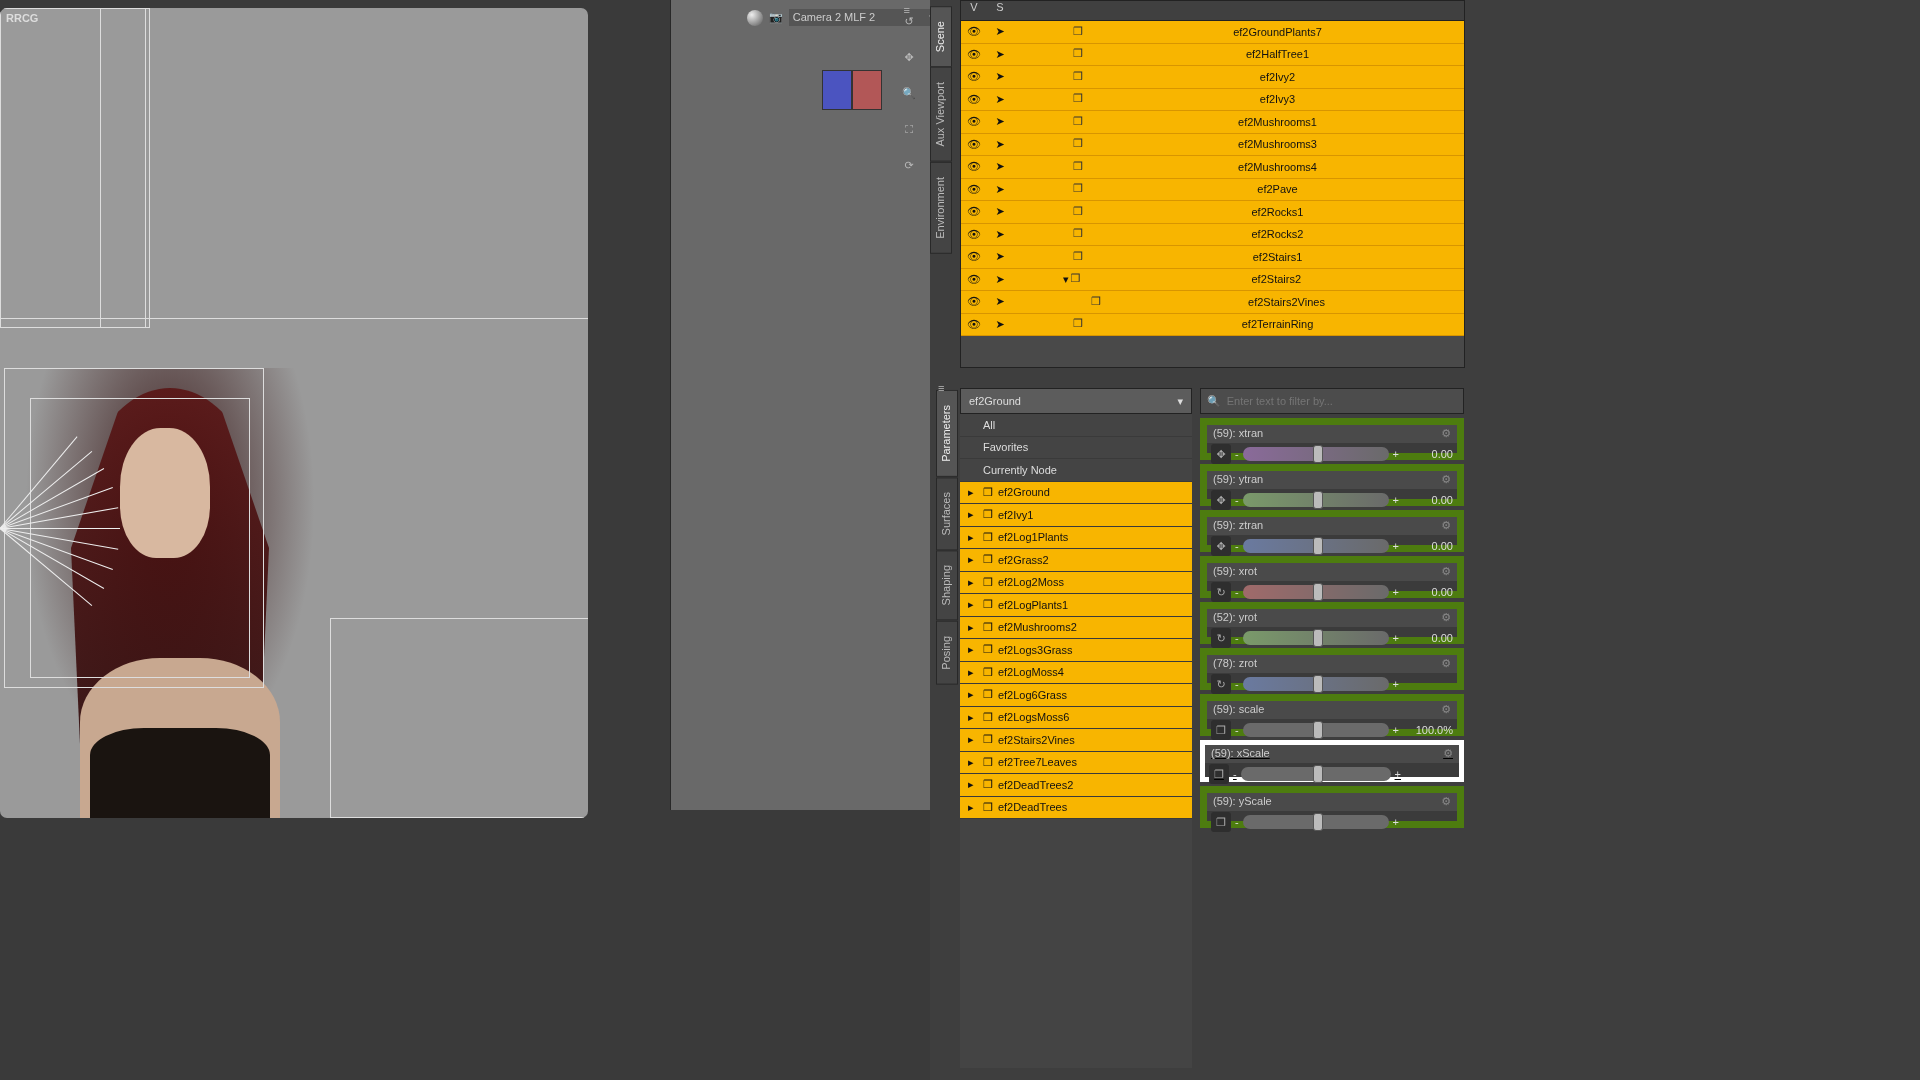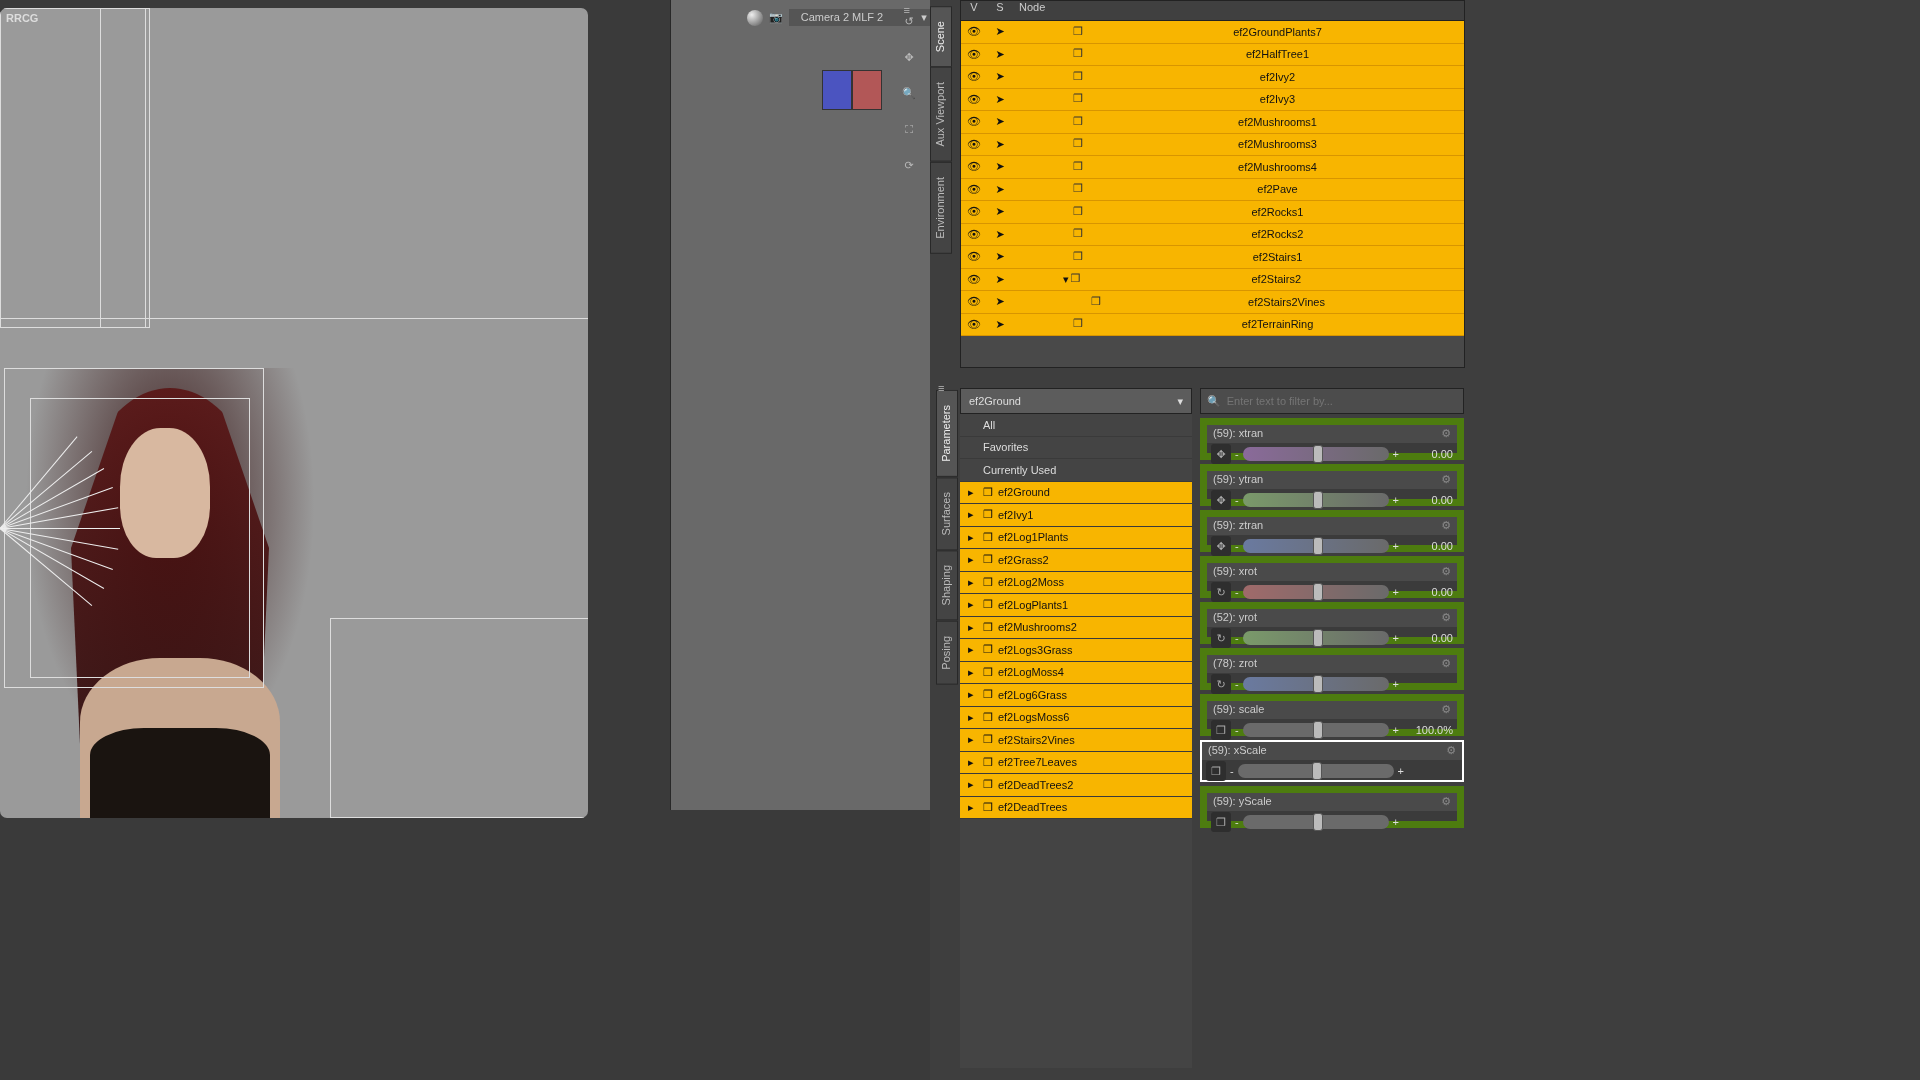--- a/index.html
+++ b/index.html
@@ -10,21 +10,21 @@
   background: #9a9a9a; overflow: hidden; border-radius: 7px;
 }
 .viewport-aux {
   position: absolute; left: 670px; top: 0; width: 260px; height: 810px;
   background: #696969; border-left: 1px solid #282828;
 }
 .camera-label {
   position: absolute; top: 5px; left: 68px; padding: 4px 8px; color: #ccc;
   display: flex; align-items: center; gap: 6px;
 }
-.camera-dropdown { width: 150px; background: #555; color: #ccc; padding: 2px 12px; display:flex; justify-content:space-between; }
+.camera-dropdown { width: 150px; background: #555; color: #ccc; padding: 2px 4px; display:flex; justify-content:space-between; }
 .tool-col {
   position: absolute; right: 8px; top: 10px; width: 26px;
   display: flex; flex-direction: column; gap: 14px; align-items: center;
 }
 .tool-icon { width: 22px; height: 22px; color: #bbb; display:flex; align-items:center; justify-content:center; }
 .cube-gizmo {
   position:absolute; right: 48px; top: 70px; width: 60px; height: 50px;
   display:flex;
 }
 .cube-gizmo .face-l{ width:30px; height:40px; background:#4b54c0; border:1px solid #333; }
@@ -109,21 +109,21 @@
 .slider-track.purple{ background: linear-gradient(to right, #8a6a9a, #6a6a6a); }
 .slider-track.green{ background: linear-gradient(to right, #7a9a6a, #6a6a6a); }
 .slider-track.blue{ background: linear-gradient(to right, #6a7aa0, #6a6a6a); }
 .slider-track.red{ background: linear-gradient(to right, #a06a6a, #6a6a6a); }
 .slider-knob{
   position:absolute; left:48%; top:-2px; width:10px; height:18px;
   background:#bbb; border:1px solid #555; border-radius:3px;
 }
 .slider-icon{ width:20px; height:20px; display:flex; align-items:center; justify-content:center; color:#aaa; background:#2e2e2e; border-radius:3px; }
 .param-val{ width:50px; text-align:right; color:#ddd; }
-.param-block.hl{ border:2px solid #ffffff; }
+.param-block.hl{ border:5px solid #ffffff;text-decoration:underline; }
 
 
 .wire { position:absolute; border:1px solid #ddd; background:transparent; }
 .wireline{ position:absolute; background:#ddd; }
 
 .hamburger{ position:absolute; right:20px; top:4px; color:#bbb; }
 
 .figure{
   position:absolute; left:0; bottom:0; width:340px; height:450px;
   background: radial-gradient(ellipse at 50% 30%, #3a1a1a 0%, transparent 60%);
@@ -209,21 +209,20 @@
   <div class="side-tabs" id="rtabs">
       <div class="side-tab active">Scene</div>
       <div class="side-tab">Aux Viewport</div>
       <div class="side-tab">Environment</div>
     </div>
 
   <div class="scene-pane">
     <div class="scene-header">
       <div class="col-v">V</div>
       <div class="col-s">S</div>
-      <div class="col-n">Node</div>
     </div>
     <div class="scene-list" id="scene-list">
         <div class="scene-row">
           <span class="eye">👁</span>
           <span class="sel">➤</span>
           <span class="indent" style="width:60px"></span>
           <span class="cube-ico">❒</span>
           <span class="label">ef2GroundPlants7</span>
         </div>
         <div class="scene-row">
@@ -338,21 +337,21 @@
         <div class="ll-item">
           <span class="tri"></span>
           <span>All</span>
         </div>
         <div class="ll-item">
           <span class="tri"></span>
           <span>Favorites</span>
         </div>
         <div class="ll-item">
           <span class="tri"></span>
-          <span>Currently Used</span>
+          <span>Currently Node</span>
         </div>
         <div class="ll-item sel">
           <span class="tri">▸</span>
           <span>❒</span>
           <span>ef2Ground</span>
         </div>
         <div class="ll-item sel">
           <span class="tri">▸</span>
           <span>❒</span>
           <span>ef2Ivy1</span>

